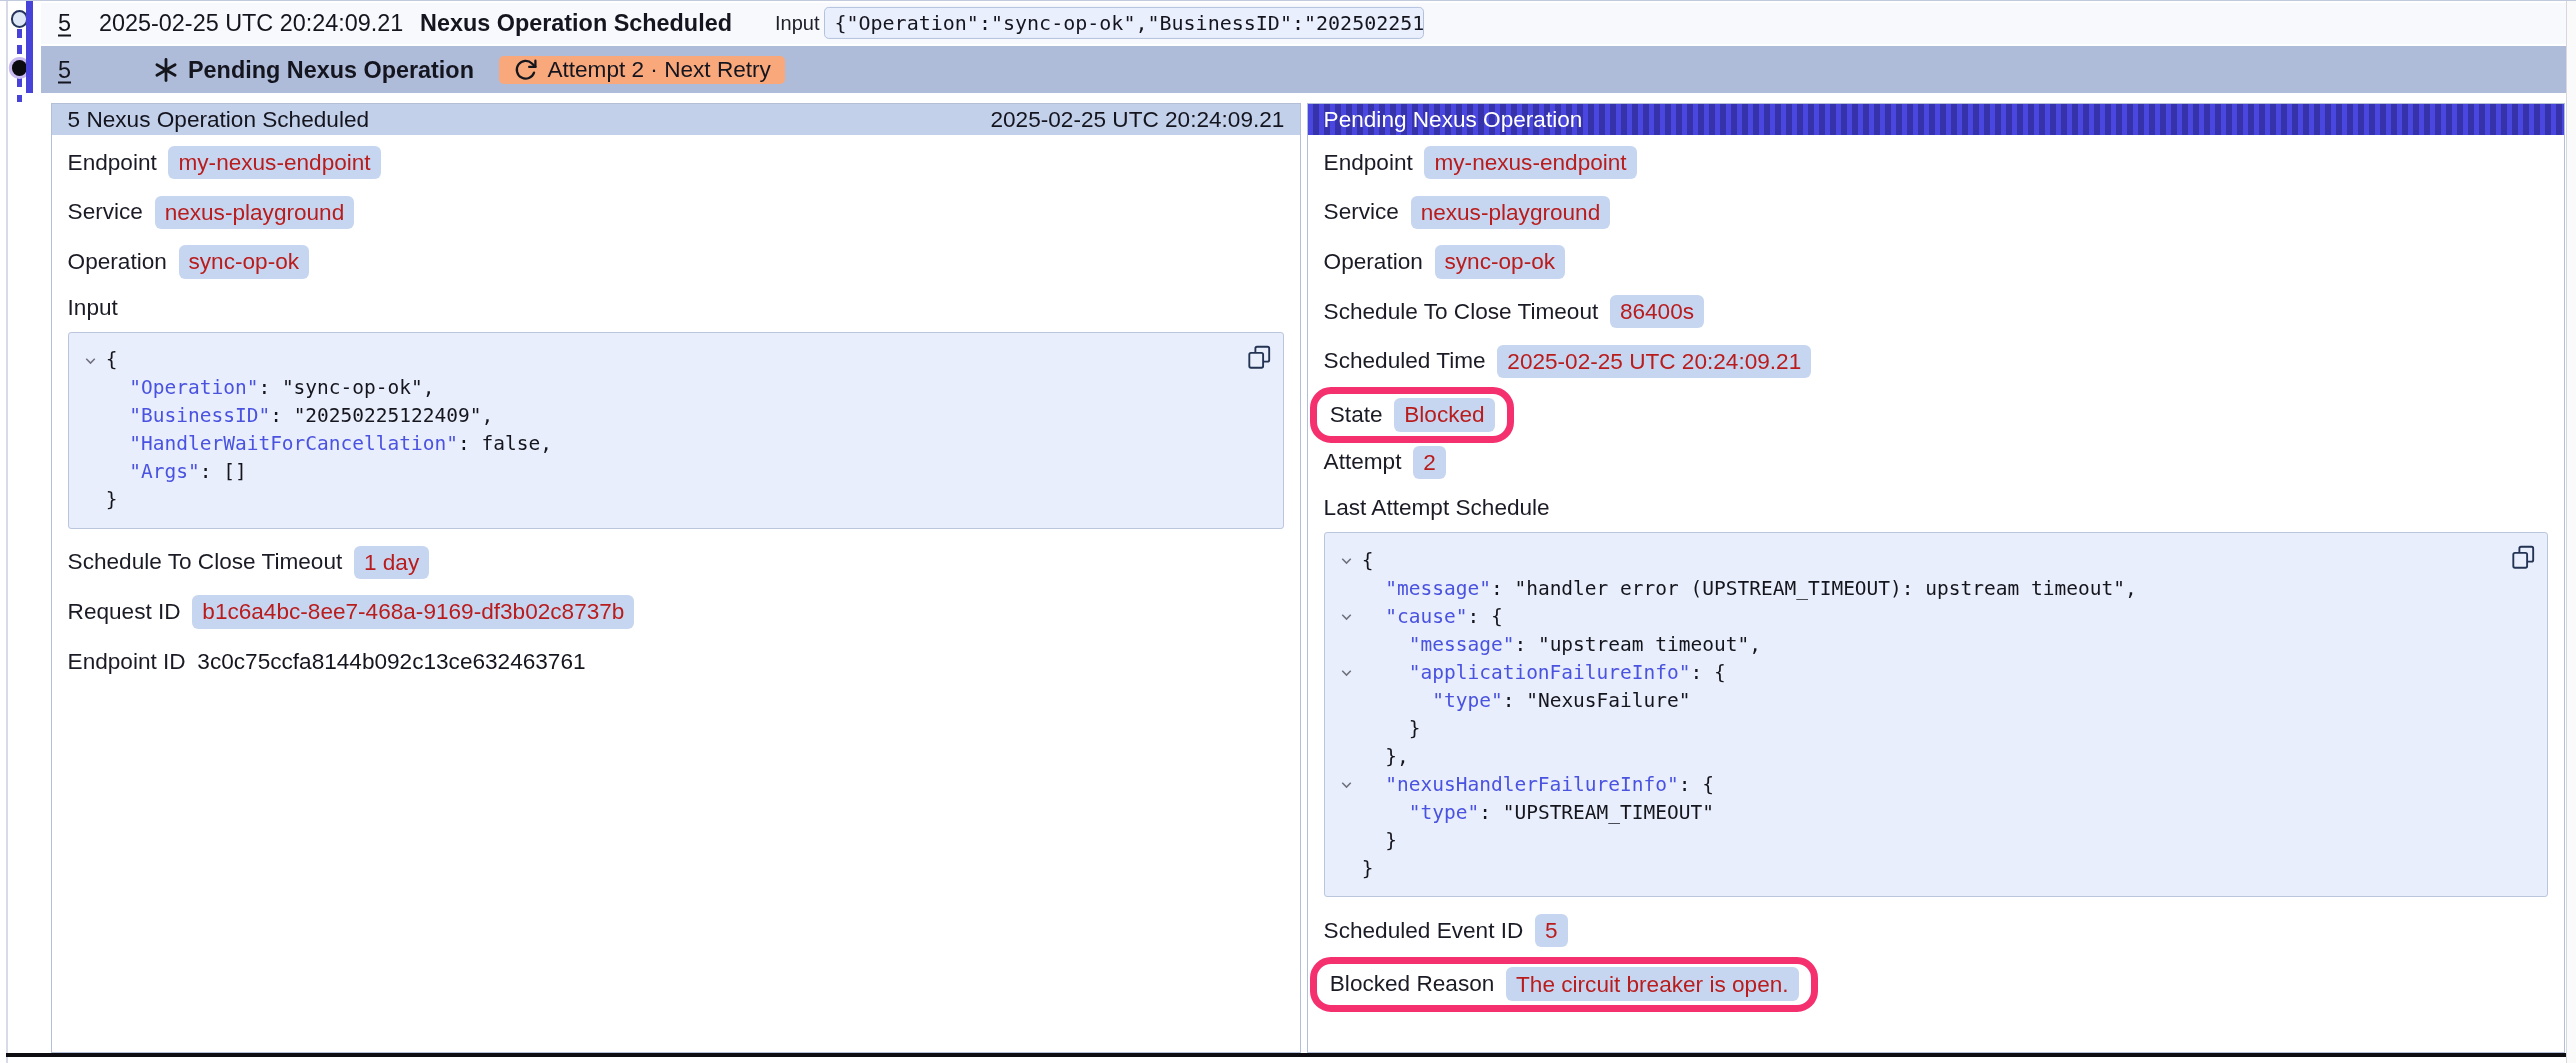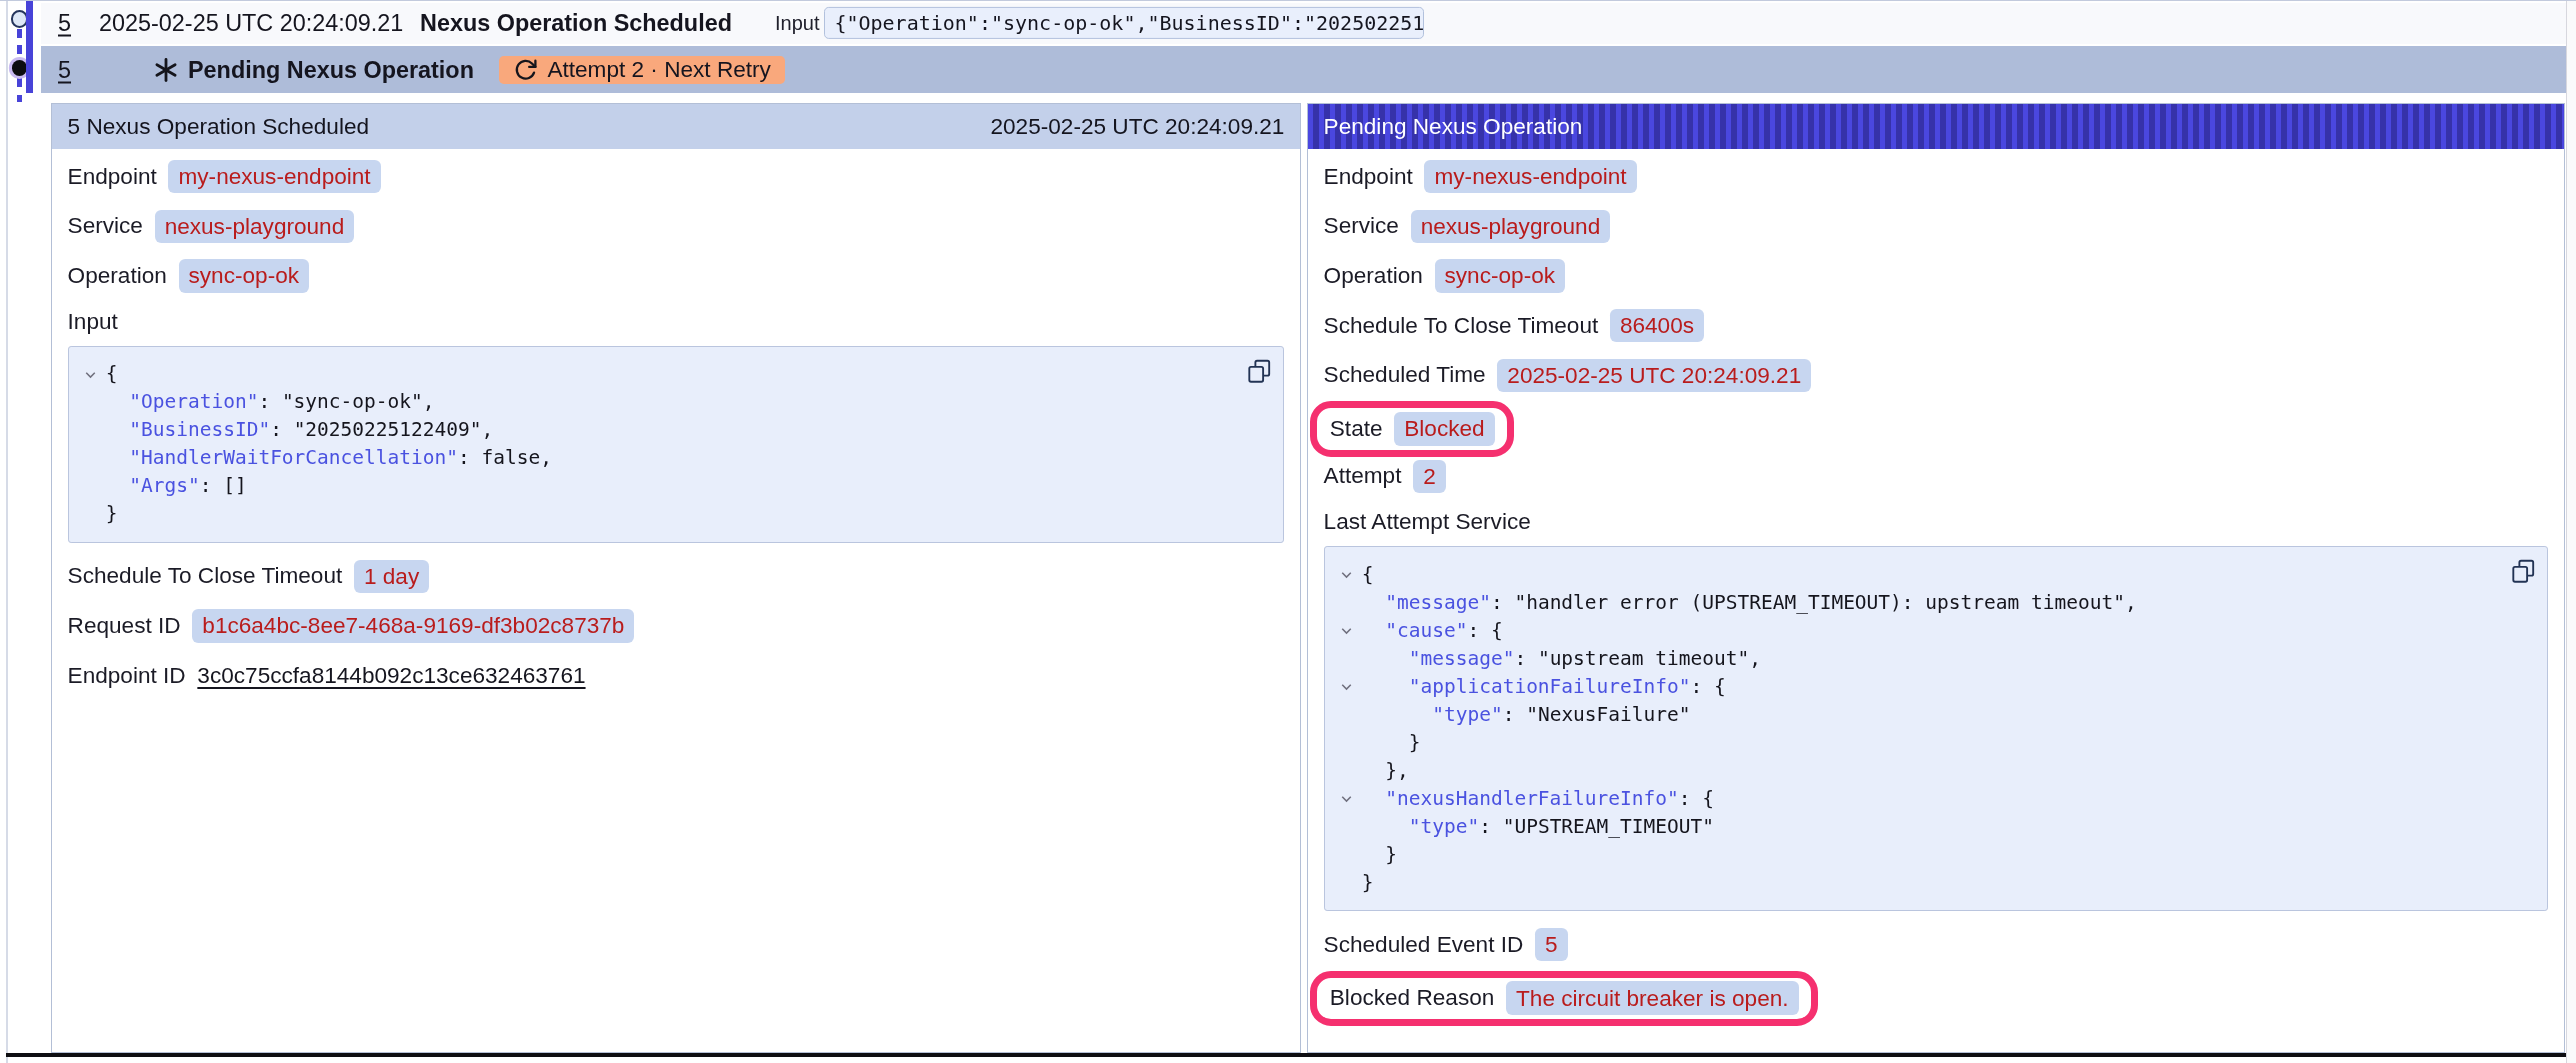--- a/index.html
+++ b/index.html
@@ -33,30 +33,30 @@
     font-family:"DejaVu Sans Mono",monospace;font-size:20px;color:#15151f;}
   .pending-icon{left:111px;display:flex;align-items:center;}
   .ev-title2{left:147px;font-size:23.4px;font-weight:700;}
   .retry-badge{left:458px;display:inline-flex;align-items:center;gap:9.4px;
     background:#f9a87c;border-radius:4.7px;padding:0 14px;height:28px;font-size:22.6px;}
 
   
   .panel{position:absolute;top:102px;background:#fff;border:1.6px solid #b3bfd6;box-sizing:border-box;height:950px;overflow:visible;}
   .panel-left{left:51px;width:1250px;}
   .panel-right{left:1307px;width:1258px;}
-  .panel-hd{height:45px;display:flex;align-items:center;justify-content:space-between;
+  .panel-hd{height:31px;display:flex;align-items:center;justify-content:space-between;
     padding:0 15.6px;background:#c3d0ea;font-size:22.6px;color:#14141e;}
   .panel-hd.striped{background:repeating-linear-gradient(90deg,#4a47e0 0 5.5px,#3632aa 5.5px 11px);
     color:#ffffff;font-weight:500;}
   .panel-body{padding:11px 15.6px 0 15.6px;}
 
   .field-row{display:flex;align-items:center;gap:11.7px;min-height:33px;margin:0 0 16.4px 0;font-size:22.6px;}
   .f-label{color:#1b1b26;}
   .badge{background:#c7d6f0;border-radius:6.2px;padding:3.1px 10px;color:#b91c1c;line-height:1.2;white-space:nowrap;}
-  .link-value{text-decoration:underline;text-underline-offset:3.9px;text-decoration-thickness:1.6px;cursor:pointer;white-space:nowrap;}
+  .link-value{text-underline-offset:3.9px;text-decoration-thickness:1.6px;cursor:pointer;white-space:nowrap;}
   .field-row.hl{border:7px solid #f5306f;border-radius:21px;background:#fff;
     padding:3.9px 12.5px;margin:-7px 0 3.1px -13.3px;width:max-content;position:relative;z-index:6;}
   .field-label{font-size:22.6px;margin:4.7px 0 11px 0;color:#1b1b26;}
 
   .code-block{position:relative;background:#e8eefb;border:1.6px solid #bac5de;border-radius:3.1px;
     padding:13.3px 47px 13.3px 6.2px;margin:0 0 17px 0;
     font-family:"DejaVu Sans Mono",monospace;font-size:19.5px;}
   .code-line{display:flex;line-height:28px;white-space:pre;}
   .caret-cell{width:31px;min-width:31px;display:flex;justify-content:center;align-items:center;}
   .ck{color:#4a52e0;}
@@ -187,21 +187,21 @@
           </div>
           <div class="field-row hl">
             <span class="f-label">State</span>
             <span class="badge">Blocked</span>
           </div>
           <div class="field-row">
             <span class="f-label">Attempt</span>
             <span class="badge">2</span>
           </div>
         </div>
-      <div class="field-label">Last Attempt Service</div>
+      <div class="field-label">Last Attempt Schedule</div>
       <div class="code-block">
           <div class="code-line"><span class="caret-cell"><svg width="17" height="17" viewBox="0 0 20 20" fill="none" stroke="#70707e" stroke-width="1.8">
                 <polyline points="5,8 10,13 15,8"></polyline>
               </svg></span><span style="padding-left: 0ch;"><span class="cv">{</span></span></div>
           <div class="code-line"><span class="caret-cell"></span><span style="padding-left: 2ch;"><span class="ck">"message"</span><span class="cv">: </span><span class="cv">"handler error (UPSTREAM_TIMEOUT): upstream timeout"</span><span class="cv">,</span></span></div>
           <div class="code-line"><span class="caret-cell"><svg width="17" height="17" viewBox="0 0 20 20" fill="none" stroke="#70707e" stroke-width="1.8">
                 <polyline points="5,8 10,13 15,8"></polyline>
               </svg></span><span style="padding-left: 2ch;"><span class="ck">"cause"</span><span class="cv">: {</span></span></div>
           <div class="code-line"><span class="caret-cell"></span><span style="padding-left: 4ch;"><span class="ck">"message"</span><span class="cv">: </span><span class="cv">"upstream timeout"</span><span class="cv">,</span></span></div>
           <div class="code-line"><span class="caret-cell"><svg width="17" height="17" viewBox="0 0 20 20" fill="none" stroke="#70707e" stroke-width="1.8">

